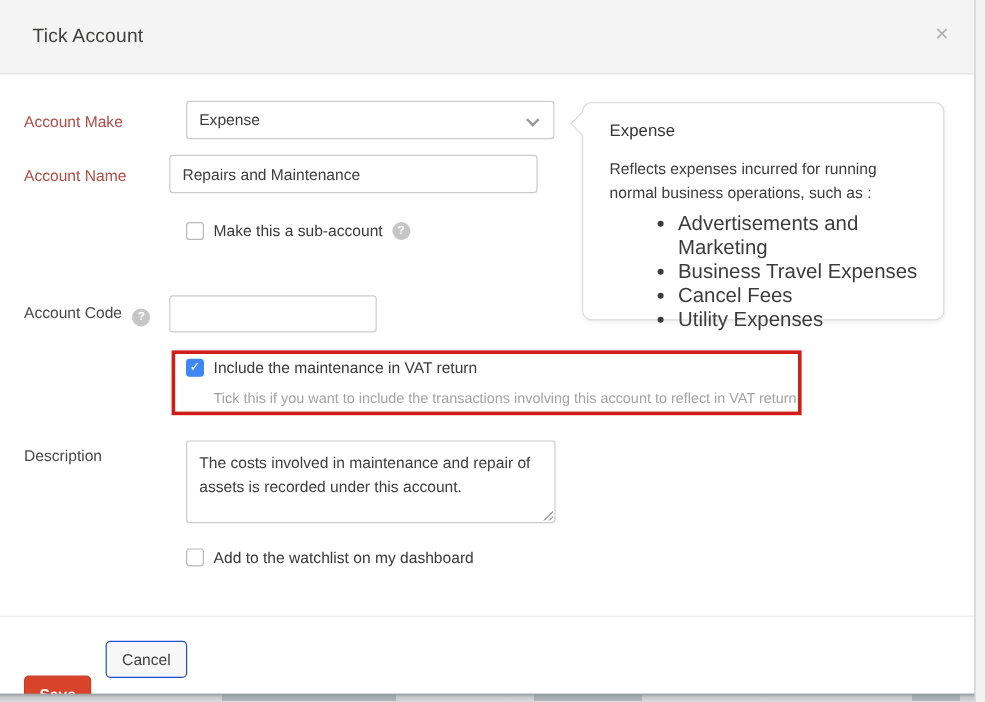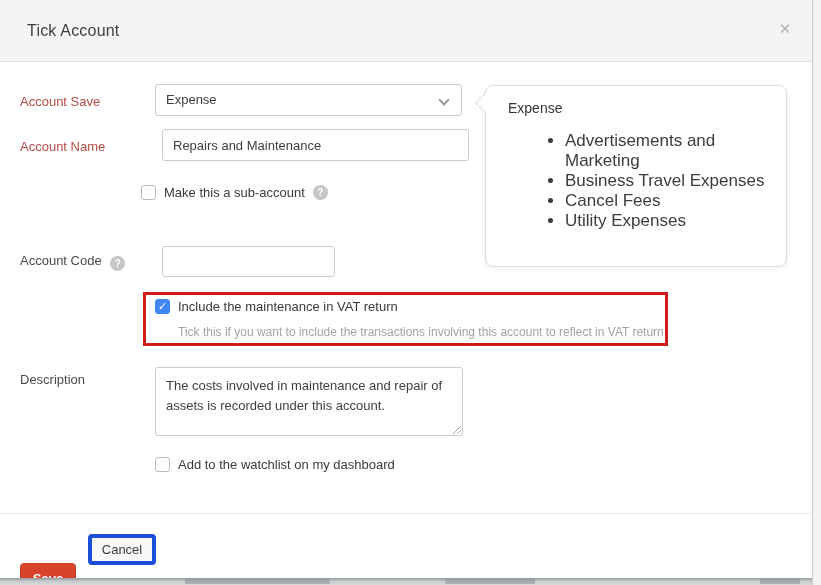--- a/index.html
+++ b/index.html
@@ -32,21 +32,21 @@
   }
   .bottom-strip .smudge { position: absolute; top: 1px; height: 5px; background: #7f878d; opacity: .45; }
 
   
   .field-label { position: absolute; left: 20px; font-size: 13px; color: #494949; }
   .field-label.required { color: #b34b44; }
   .text-input, .select-box, .text-area {
     position: absolute; background: #fff; border: 1px solid #ccc; border-radius: 3px;
     font-size: 13px; color: #3e3e3e; font-family: "Liberation Sans", "DejaVu Sans", sans-serif;
   }
-  .text-input { height: 32px; padding: 0 10px; line-height: 30px; width: 307px; left: 162px; }
+  .text-input { height: 32px; padding: 0 10px; line-height: 30px; width: 307px; left: 141px; }
   .select-box { height: 32px; width: 307px; left: 155px; line-height: 30px; padding: 0 28px 0 10px; cursor: pointer; }
   .chevron {
     position: absolute; right: 13px; top: 11px; width: 8px; height: 8px;
     border-right: 2px solid #9b9b9b; border-bottom: 2px solid #9b9b9b;
     transform: rotate(45deg); transform-origin: center;
   }
   .text-area { width: 308px; left: 155px; padding: 8px 10px; line-height: 20px; resize: none; }
   .resize-grip {
     position: absolute; width: 10px; height: 10px;
     background: repeating-linear-gradient(135deg, transparent 0 2px, #a9a9a9 2px 3px);
@@ -95,42 +95,42 @@
   .modal-footer {
     position: absolute; left: 0; top: 513px; width: 812px; height: 65px;
     background: #fff; border-top: 1px solid #ebebeb;
   }
   .btn {
     position: absolute; top: 20px; height: 31px; border-radius: 4px;
     font-size: 13px; font-family: "Liberation Sans", "DejaVu Sans", sans-serif;
     display: inline-flex; align-items: center; justify-content: center; cursor: pointer;
   }
   .btn-save { left: 20px; width: 56px; background: #d8432a; border: 1px solid #c63d26; color: #ffffff; font-weight: bold; margin-top: 29px; }
-  .btn-cancel { left: 88px; width: 68px; background: #f7f7f7; border: 4px solid #1d4ed8; color: #3d3d3d; }
+  .btn-cancel { left: 88px; width: 68px; background: #f7f7f7; border: 1px solid #1d4ed8; color: #3d3d3d; }
 </style>
 </head>
 <body>
 
 <div class="screen">
 
   <div class="modal-header">
     <div class="modal-title">Tick Account</div>
     <div class="close-x">✕</div>
   </div>
 
-  <div class="field-label required" style="top:94px">Account Save</div>
+  <div class="field-label required" style="top:94px">Account Make</div>
   <div class="select-box" style="top:84px">
     <span>Expense</span>
     <span class="chevron"></span>
   </div>
 
   <div class="field-label required" style="top:139px">Account Name</div>
   <input class="text-input" style="top: 129px;" value="Repairs and Maintenance">
 
-  <div class="cb-row" style="left:141px; top:185px">
+  <div class="cb-row" style="left:155px; top:185px">
     <span class="checkbox"></span>
     <span>Make this a sub-account</span>
     <span class="help-icon">?</span>
   </div>
 
   <div class="field-label" style="top:253px">
     <span>Account Code</span>
     <span class="help-icon" style="vertical-align:-2px; margin-left:5px">?</span>
   </div>
   <input class="text-input" style="top: 246px; width: 173px; height: 31px;" value="">
@@ -147,20 +147,21 @@
   <span class="resize-grip" style="left:451px; top:424px"></span>
 
   <div class="cb-row" style="left:155px; top:457px">
     <span class="checkbox"></span>
     <span>Add to the watchlist on my dashboard</span>
   </div>
 
   <div class="popover">
     <div class="popover-arrow"></div>
     <div class="popover-title">Expense</div>
+    <div class="popover-body">Reflects expenses incurred for running normal business operations, such as :</div>
     <ul class="popover-list">
       <li>Advertisements and Marketing</li>
       <li>Business Travel Expenses</li>
       <li>Cancel Fees</li>
       <li>Utility Expenses</li>
     </ul>
   </div>
 
   <div class="modal-footer">
     <div class="btn btn-save">Save</div>

